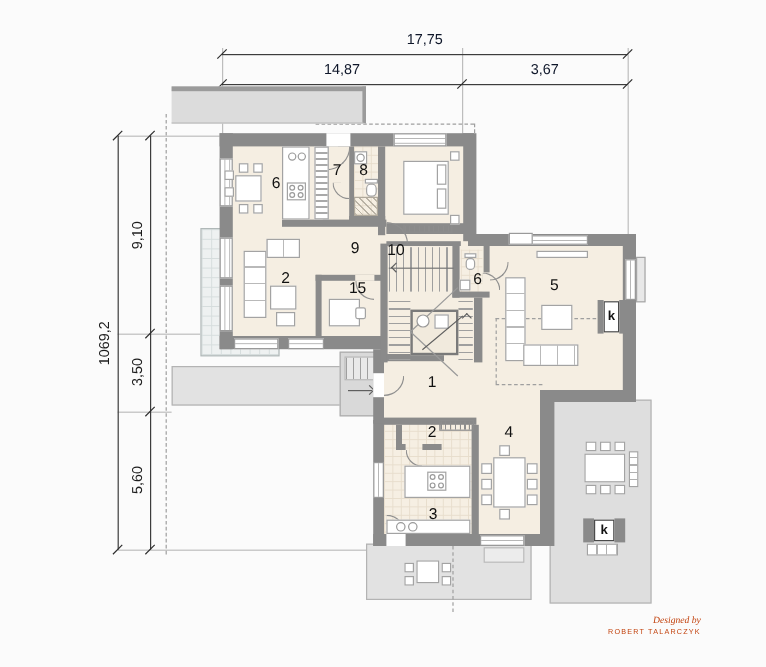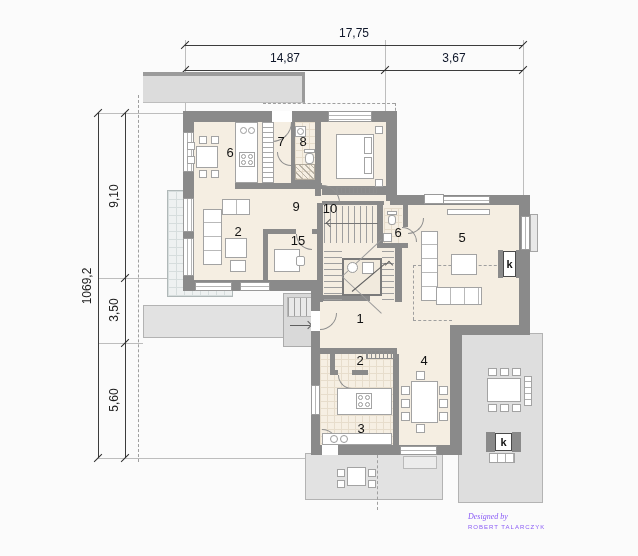--- a/index.html
+++ b/index.html
@@ -37,21 +37,21 @@
   .arc {border:0 solid #8f8f8f;background:transparent;}
   .arc.tl{border-bottom-width:1px;border-right-width:1px;border-radius:0 0 100% 0;}
   .arc.bl{border-top-width:1px;border-right-width:1px;border-radius:0 100% 0 0;}
   .arc.tr{border-bottom-width:1px;border-left-width:1px;border-radius:0 0 0 100%;}
   .kbox{background:#fff;border:1px solid #4a4a4a;font-size:11px;font-weight:bold;color:#111;
         display:flex;align-items:center;justify-content:center;}
   .dark{background:#8a8a8a;}
   .chev{width:6px;height:6px;border-left:1px solid #5f5f5f;border-bottom:1px solid #5f5f5f;}
   .line{background:#5f5f5f;}
   .circ{border:1px solid #9a9a9a;border-radius:50%;background:#fff;}
-  .wm  {color:#8b5cf6;text-align:left;line-height:10px;}
+  .wm  {color:#c2410c;text-align:right;line-height:10px;}
 </style>
 </head>
 <body>
 
 <div id="plan">
 
   <div class="ext" style="left:185px;top:40px;width:1px;height:73px;"></div>
   <div class="ext" style="left:385px;top:40px;width:1px;height:73px;"></div>
   <div class="ext" style="left:523px;top:40px;width:1px;height:160px;"></div>
   <div class="ext" style="left:98px;top:113px;width:85px;height:1px;"></div>

